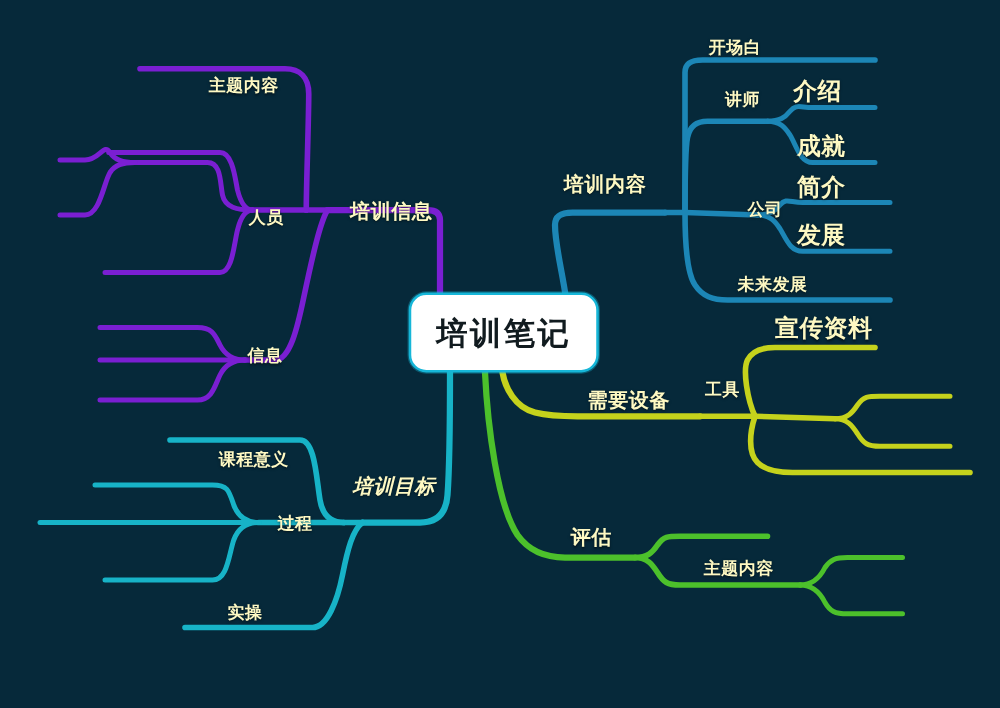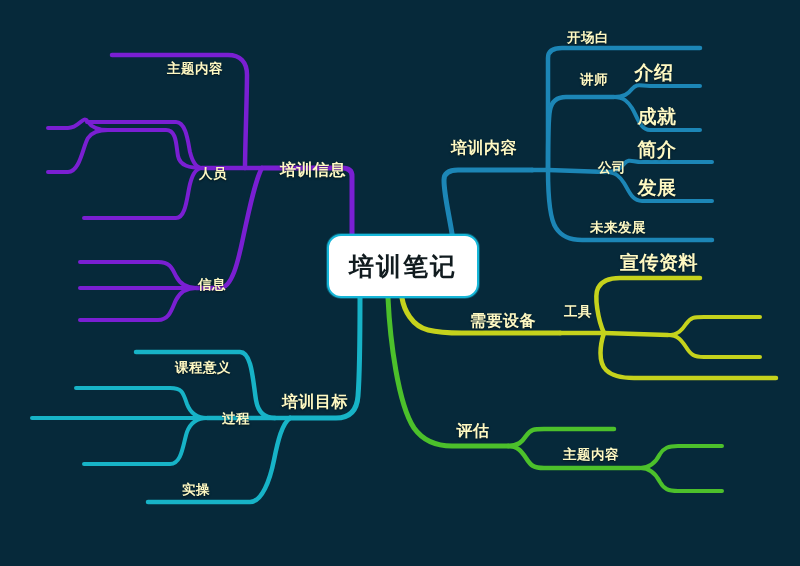--- a/index.html
+++ b/index.html
@@ -128,21 +128,21 @@
 
 <div class="center-node" id="center-node" style="left: 403px; top: 266px; width: 148px; height: 60px; background: rgb(255, 255, 255); border-color: rgb(22, 182, 216);">
   <span style="color: rgb(17, 27, 31);">培训笔记</span>
 </div>
 
 <div id="labels-layer">
     <div class="node-label lvl1" style="left: 313px; top: 170px;">培训信息</div>
     <div class="node-label lvl2" style="left: 195px; top: 69px;">主题内容</div>
     <div class="node-label lvl2" style="left: 213px; top: 146px; margin-top: 28px;">人员</div>
     <div class="node-label lvl2" style="left: 212px; top: 285px;">信息</div>
-    <div class="node-label lvl1" style="left: 315px; top: 402px;">培训目标</div>
+    <div class="node-label lvl1" style="left: 315px; top: 390px; font-style: italic;">培训目标</div>
     <div class="node-label lvl2" style="left: 203px; top: 368px;">课程意义</div>
     <div class="node-label lvl2" style="left: 236px; top: 419px;">过程</div>
     <div class="node-label lvl2" style="left: 196px; top: 490px;">实操</div>
     <div class="node-label lvl1" style="left: 484px; top: 148px;">培训内容</div>
     <div class="node-label lvl2" style="left: 588px; top: 38px;">开场白</div>
     <div class="node-label lvl2" style="left: 594px; top: 80px;">讲师</div>
     <div class="node-label lvl3" style="left: 654px; top: 73px;">介绍</div>
     <div class="node-label lvl3" style="left: 657px; top: 117px;">成就</div>
     <div class="node-label lvl2" style="left: 576px; top: 168px; margin-left: 36px;">公司</div>
     <div class="node-label lvl3" style="left: 657px; top: 150px;">简介</div>

